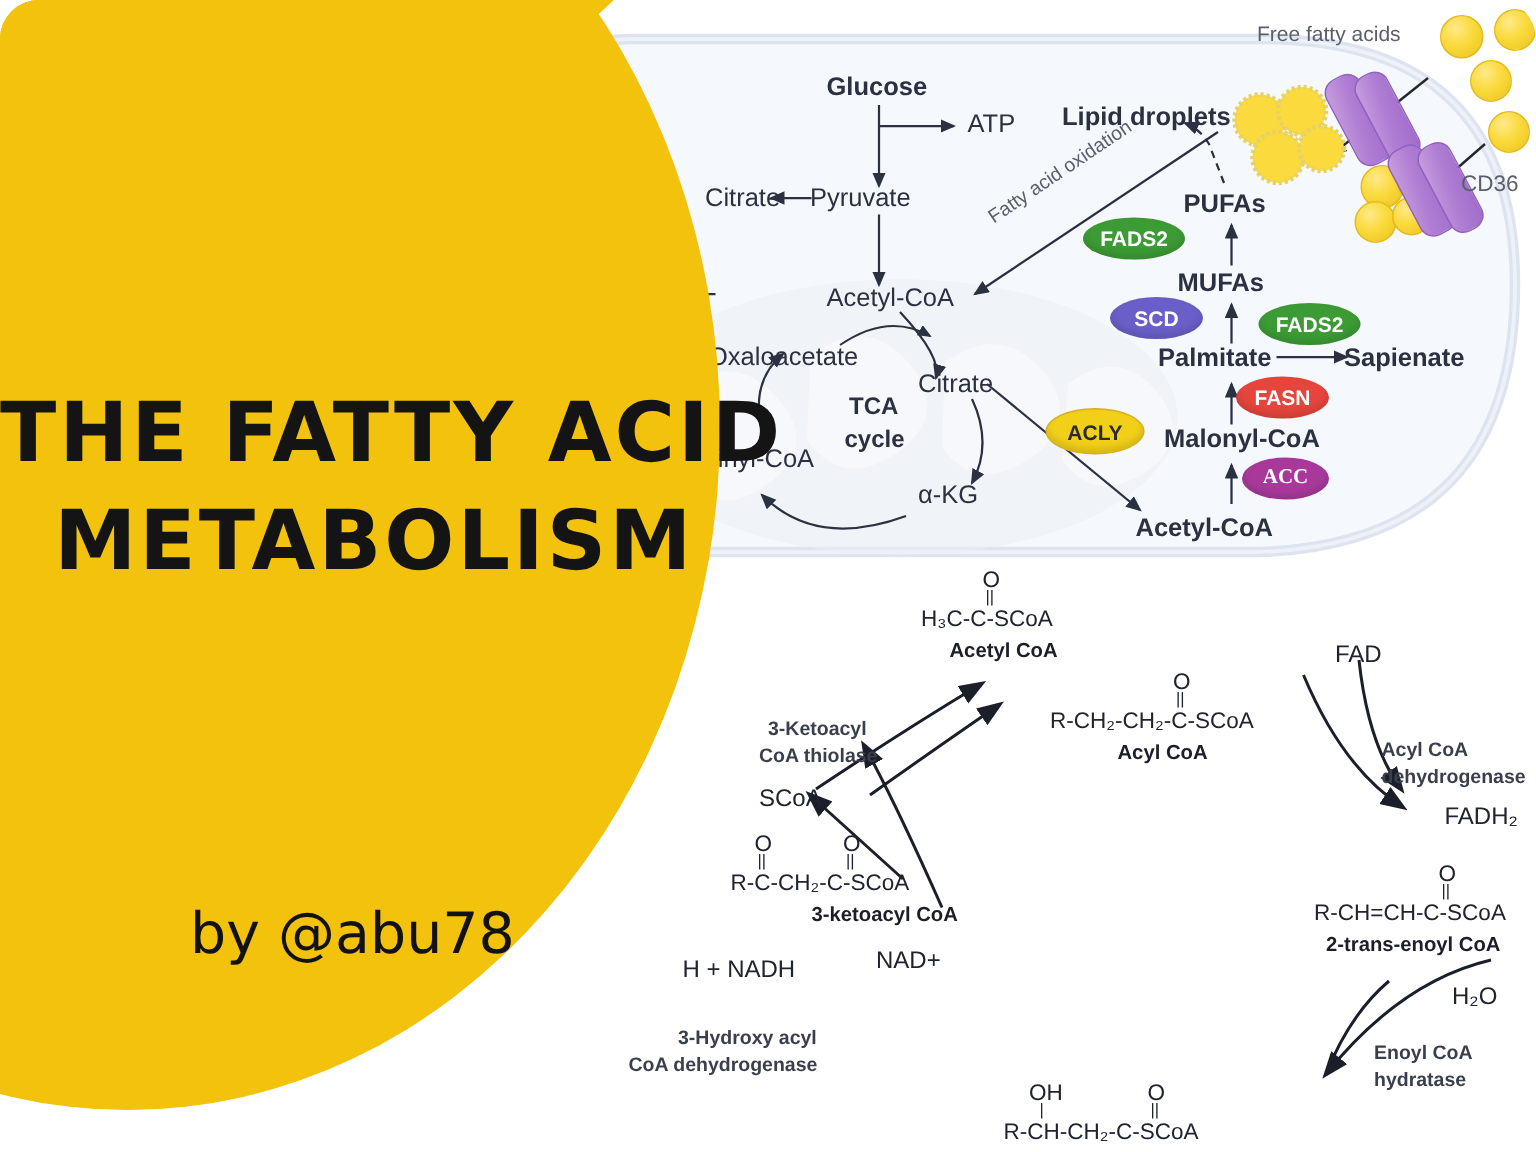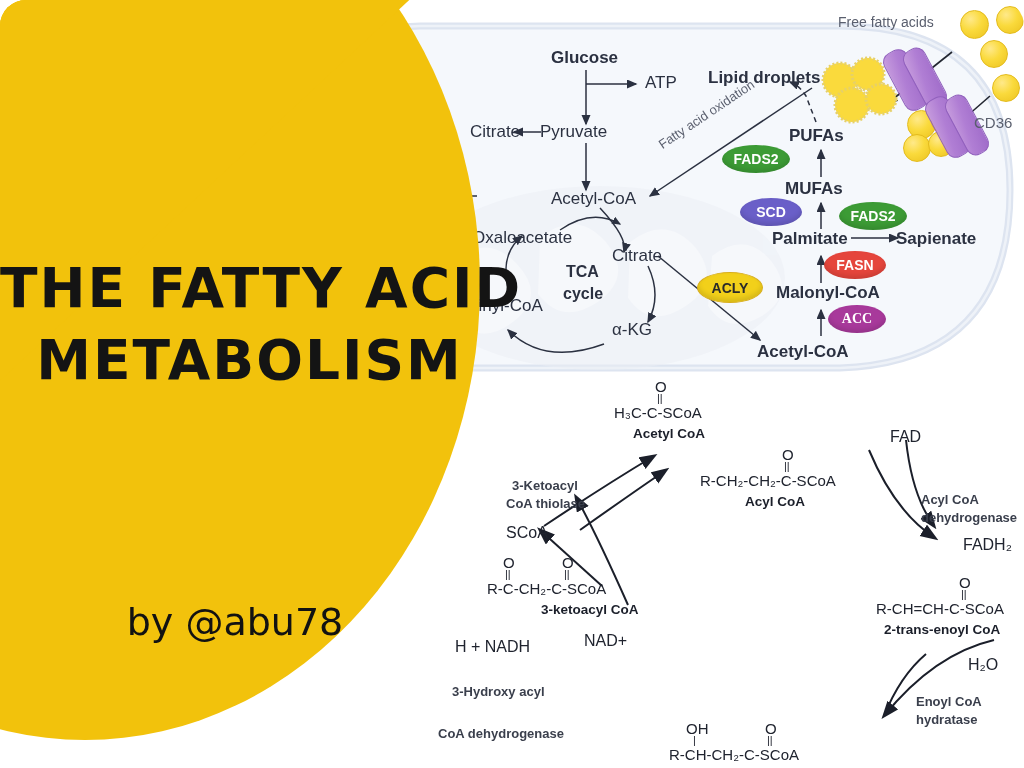--- a/index.html
+++ b/index.html
@@ -344,21 +344,21 @@
     
     <div class="chem" style="left:686px; top:352px;">OH</div>
     <div class="chem" style="left:693px; top:366px; font-size:11px;">|</div>
     <div class="chem sup-o" style="left:765px; top:352px;">O</div>
     <div class="chem" style="left:767px; top:366px; font-size:11px;">||</div>
     <div class="chem" style="left:669px; top:378px;">R-CH-CH₂-C-SCoA</div>
 
     
     <div class="chem" style="left:584px; top:264px; font-size:16px;">NAD+</div>
     <div class="chem enz" style="left:452px; top:316px;">3-Hydroxy acyl</div>
-    <div class="chem enz" style="left:438px; top:334px;margin-top:24px;">CoA dehydrogenase</div>
+    <div class="chem enz" style="left:419px; top:334px;">CoA dehydrogenase</div>
     <div class="chem" style="left:455px; top:270px; font-size:16px;">H + NADH</div>
 
     
     <div class="chem sup-o" style="left:503px; top:186px;">O</div>
     <div class="chem" style="left:505px; top:200px; font-size:11px;">||</div>
     <div class="chem sup-o" style="left:562px; top:186px;">O</div>
     <div class="chem" style="left:564px; top:200px; font-size:11px;">||</div>
     <div class="chem" style="left:487px; top:212px;">R-C-CH₂-C-SCoA</div>
     <div class="chem name" style="left:496px; top:234px;margin-left:45px;">3-ketoacyl CoA</div>
 

